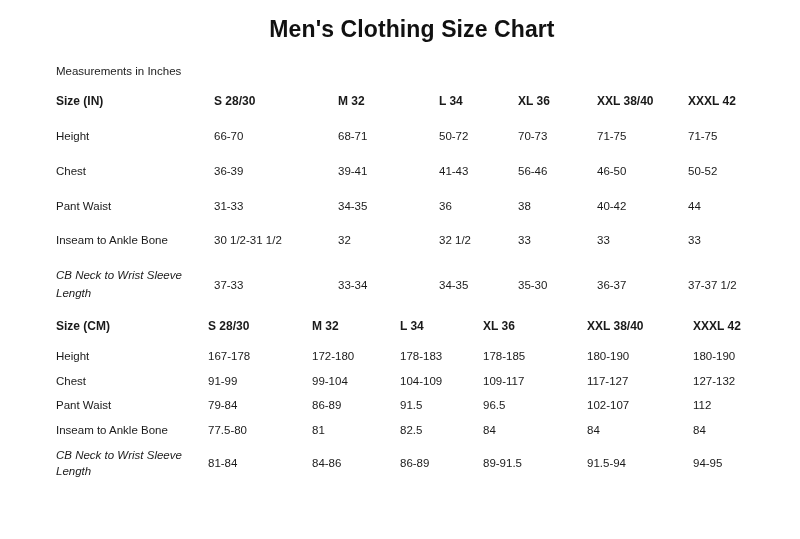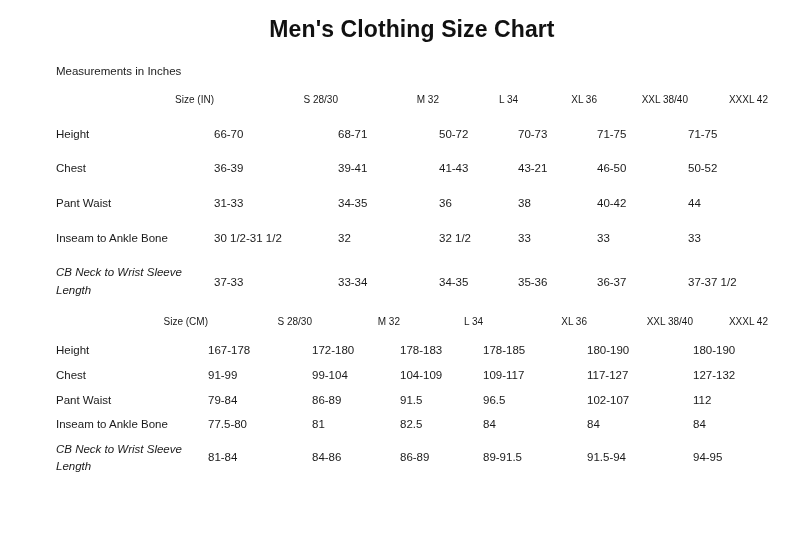--- a/index.html
+++ b/index.html
@@ -47,24 +47,23 @@
   th, td {
     text-align: left;
     font-size: 11.5px;
     color: #1a1a1a;
     padding: 6px 0 6px 0;
     vertical-align: middle;
     font-weight: normal;
     line-height: 1.45;
   }
   th {
-    font-weight: normal;
-    font-size: 10px;
+    font-weight: bold;
+    font-size: 12px;
     padding-bottom: 9px;
-    text-align: right;
   }
   .t-inches col.c0 { width: 158px; }
   .t-inches col.c1 { width: 124px; }
   .t-inches col.c2 { width: 101px; }
   .t-inches col.c3 { width: 79px; }
   .t-inches col.c4 { width: 79px; }
   .t-inches col.c5 { width: 91px; }
   .t-inches col.c6 { width: 80px; }
 
   .t-cm col.c0 { width: 152px; }
@@ -118,21 +117,21 @@
           <td>50-72</td>
           <td>70-73</td>
           <td>71-75</td>
           <td>71-75</td>
         </tr>
         <tr class="tall">
           <td>Chest</td>
           <td>36-39</td>
           <td>39-41</td>
           <td>41-43</td>
-          <td>43-21</td>
+          <td>56-46</td>
           <td>46-50</td>
           <td>50-52</td>
         </tr>
         <tr class="tall">
           <td>Pant Waist</td>
           <td>31-33</td>
           <td>34-35</td>
           <td>36</td>
           <td>38</td>
           <td>40-42</td>
@@ -147,21 +146,21 @@
           <td>33</td>
           <td>33</td>
         </tr>
         <tr class="tall wrap">
           <td>
               <span class="wrapcell">CB Neck to Wrist Sleeve Length</span>
             </td>
           <td>37-33</td>
           <td>33-34</td>
           <td>34-35</td>
-          <td>35-36</td>
+          <td>35-30</td>
           <td>36-37</td>
           <td>37-37 1/2</td>
         </tr>
       </tbody>
     </table>
   </div>
 
   <div class="section">
     <table class="t-cm">
       <colgroup>

